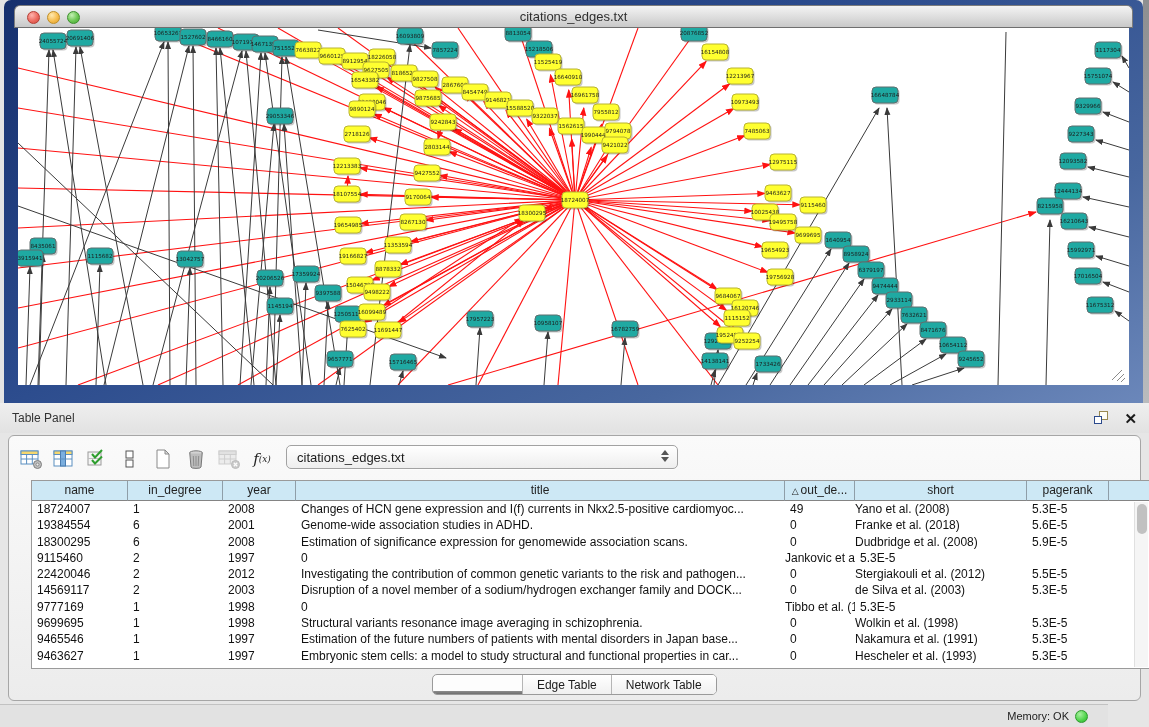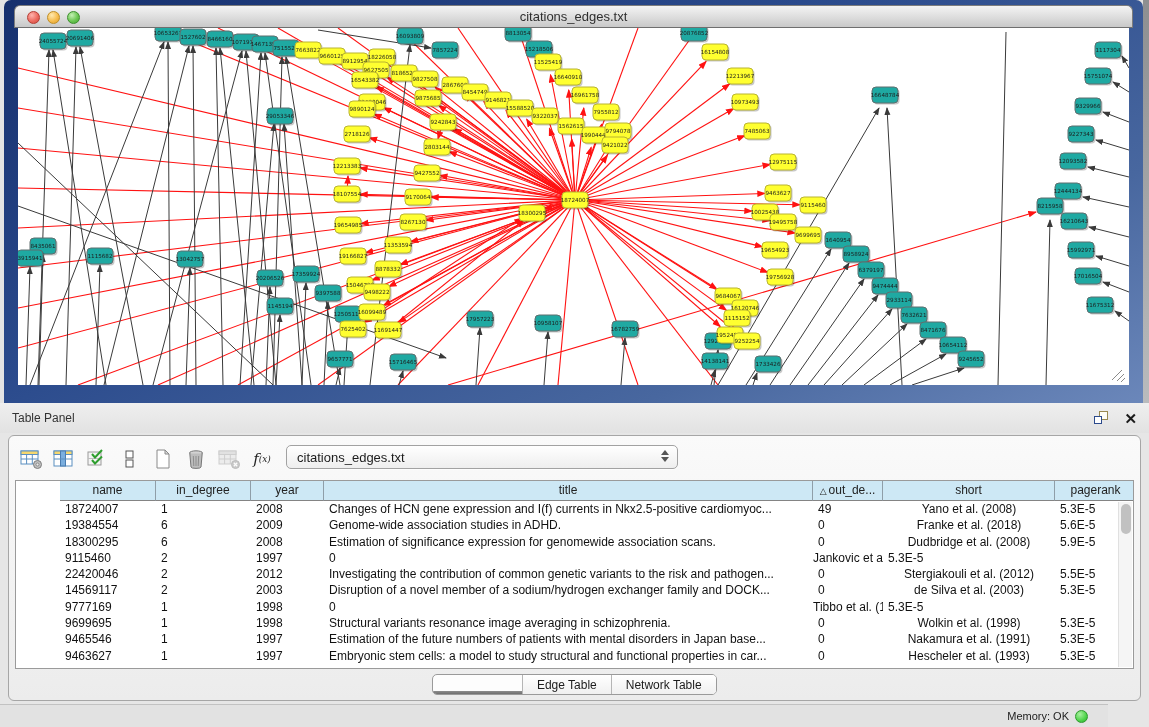--- a/index.html
+++ b/index.html
@@ -43,30 +43,30 @@
 
   #network-selector { position:absolute; left:277px; top:9px; width:392px; height:24px;
     border:1px solid #a2a2a2; border-radius:5px; background:linear-gradient(#ffffff,#eeeeee);
     font-size:13px; color:#1c1c1c; display:flex; align-items:center; padding:0 22px 0 10px;
     box-shadow:0 1px 0 rgba(255,255,255,.7); }
   #selector-arrows { position:absolute; right:8px; top:4px; display:flex; flex-direction:column; gap:2px; }
   #selector-arrows i { display:block; width:0; height:0; border-left:4px solid transparent; border-right:4px solid transparent; }
   #selector-arrows i.up { border-bottom:5px solid #555; }
   #selector-arrows i.down { border-top:5px solid #555; }
 
-  #table-area { position:absolute; left:6px; top:44px; width:1119px; height:189px;
-    background:#ffffff; border:1px solid #9a9a9a; overflow:hidden;padding-left:44px; }
+  #table-area { position:absolute; left:22px; top:44px; width:1119px; height:189px;
+    background:#ffffff; border:1px solid #9a9a9a; overflow:hidden; }
   .tr { display:grid; grid-template-columns:96px 95px 73px 489px 70px 172px 82px 1fr; }
   #table-head .cell { background:#cde8f5; border-right:1px solid #8f9ea8; border-bottom:1px solid #848484;
     font-size:12px; color:#222; text-align:center; height:20px; line-height:19px; overflow:hidden; white-space:nowrap; }
   #table-head .cell:last-child { border-right:none; }
   #table-rows .tr { height:16.3px; }
   #table-rows .cell { font-size:12px; color:#111; line-height:16.3px; padding-left:5px;
     overflow:hidden; white-space:nowrap; }
-  #table-rows .cell.center { text-align:center; padding-left:0; }
+  #table-rows .cell.center { padding-left:0; }
   .sort-glyph { font-size:9px; margin-right:2px; }
   #v-scrollbar { position:absolute; right:1px; top:21px; width:14px; bottom:1px; background:#f5f5f5; border-left:1px solid #e0e0e0; }
   #v-thumb { position:absolute; left:2px; top:2px; width:10px; height:30px; border-radius:5px; background:#c1c1c1; }
 
   #tabs { position:absolute; left:0; right:0; top:238px; display:flex; justify-content:center; }
   #tab-group { display:inline-flex; border:1px solid #9a9a9a; border-radius:5px; overflow:hidden; background:#fdfdfd; height:21px; }
   .tab { padding:0 14px; font-size:12px; line-height:20px; color:#1c1c1c; background:linear-gradient(#ffffff,#f0f0f0); border-left:1px solid #b5b5b5; }
   .tab:first-child { border-left:none;margin-top:16px; }
   .tab.selected { background:linear-gradient(#8d8d8d,#6f6f6f); color:#efefef; }
 
@@ -930,21 +930,21 @@
             <div class="cell">2008</div>
             <div class="cell">Changes of HCN gene expression and I(f) currents in Nkx2.5-positive cardiomyoc...</div>
             <div class="cell">49</div>
             <div class="cell center">Yano et al. (2008)</div>
             <div class="cell">5.3E-5</div>
             <div class="cell"></div>
           </div>
           <div class="tr">
             <div class="cell">19384554</div>
             <div class="cell">6</div>
-            <div class="cell">2009</div>
+            <div class="cell">2001</div>
             <div class="cell">Genome-wide association studies in ADHD.</div>
             <div class="cell">0</div>
             <div class="cell center">Franke et al. (2018)</div>
             <div class="cell">5.6E-5</div>
             <div class="cell"></div>
           </div>
           <div class="tr">
             <div class="cell">18300295</div>
             <div class="cell">6</div>
             <div class="cell">2008</div>

